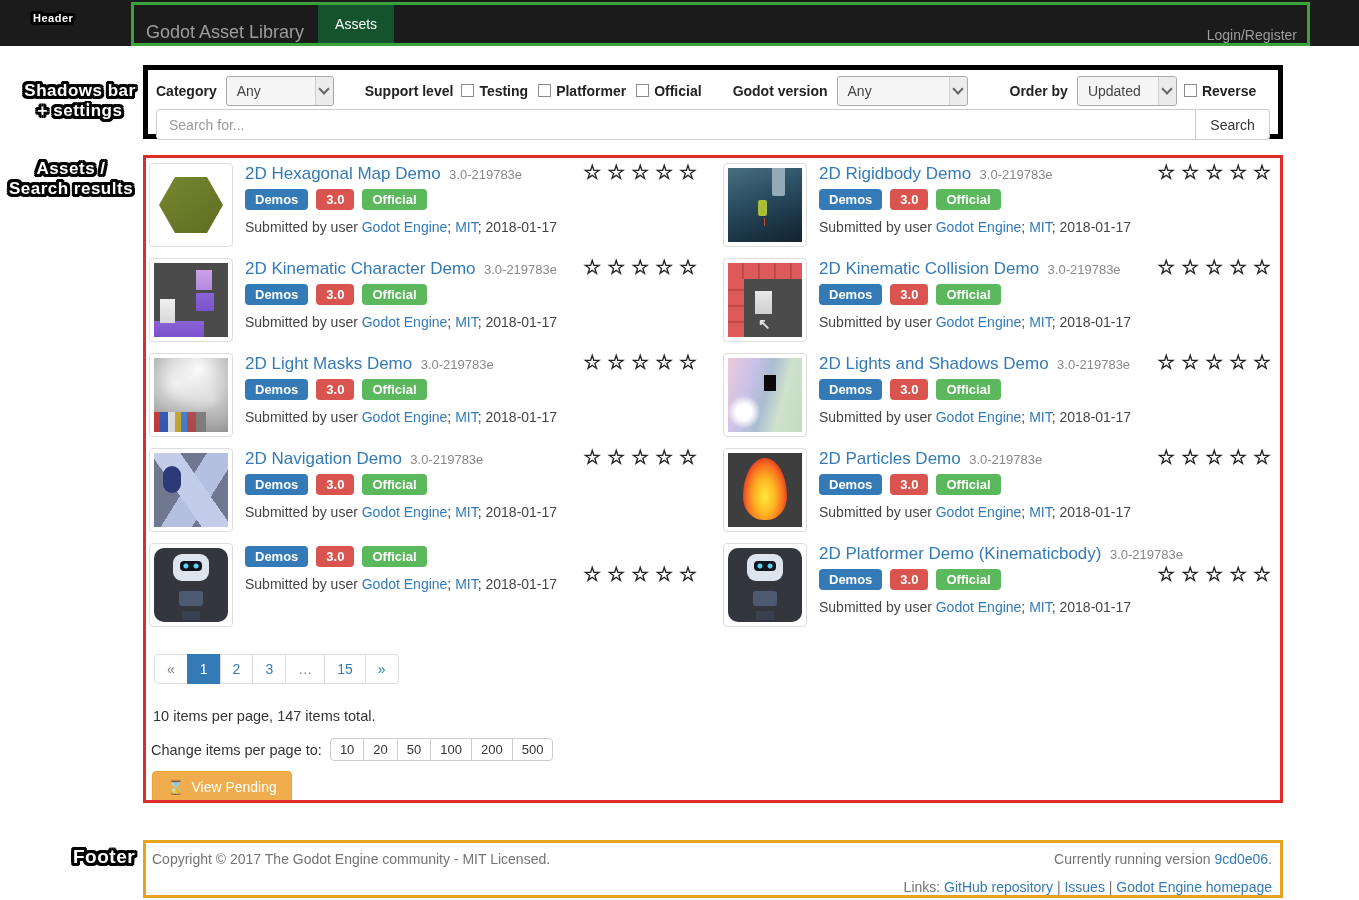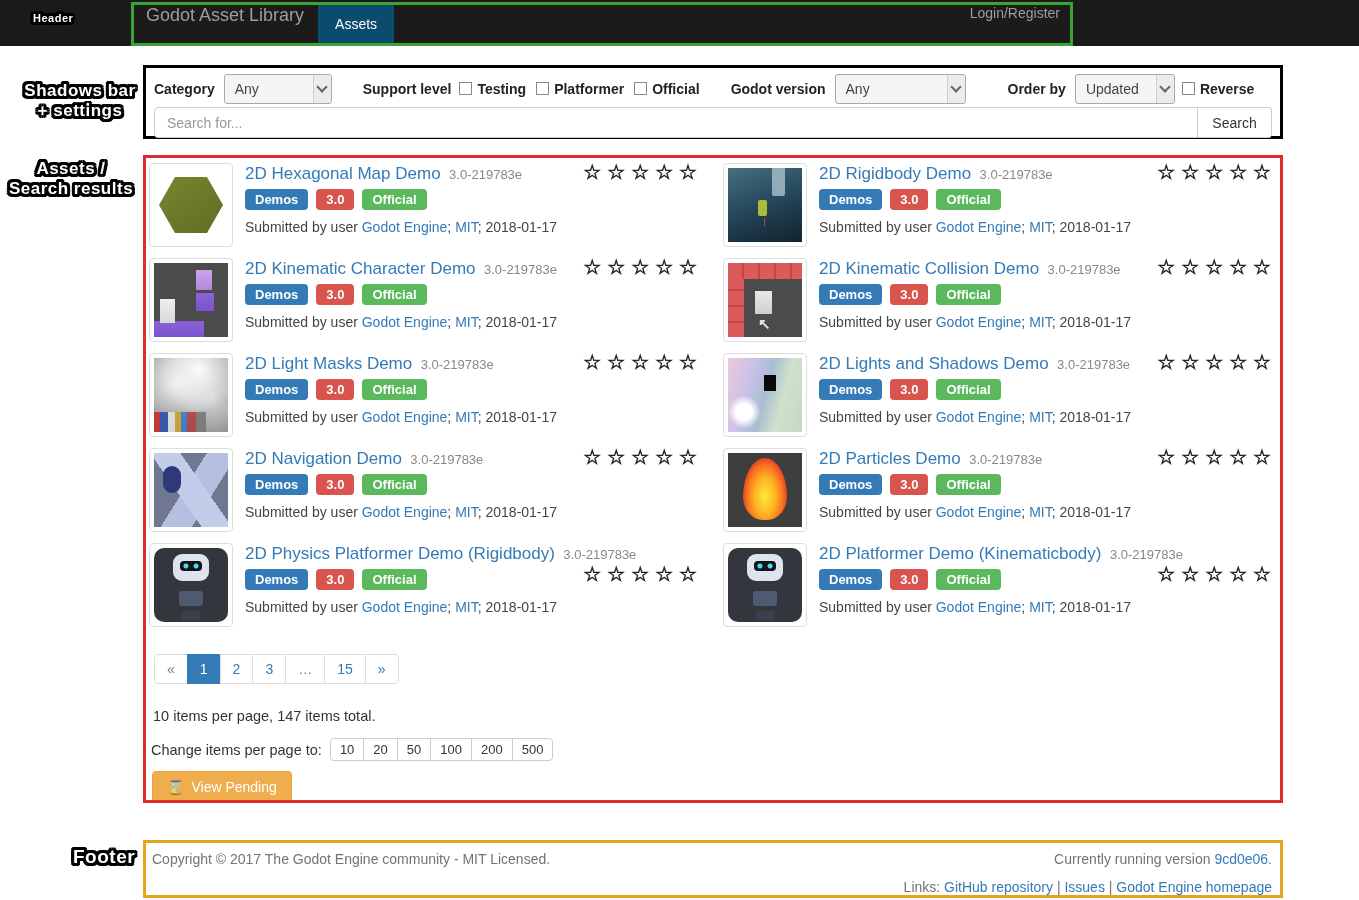--- a/index.html
+++ b/index.html
@@ -2,43 +2,43 @@
 <html><head>
 <meta charset="utf-8">
 <style>
   * { box-sizing: border-box; margin: 0; padding: 0; }
   html,body { width:1359px; height:900px; overflow:hidden; background:#fff;
     font-family:"Liberation Sans", sans-serif; }
   .page { position:relative; width:1359px; height:900px; }
 
   
   .topbar { position:absolute; left:0; top:0; width:1359px; height:46px; background:#1b1b1b; }
-  .header-annot-box { position:absolute; left:131px; top:2px; width:942px; height:44px;
-    border:3px solid #3aa33a; display:flex; align-items:flex-start; }
+  .header-annot-box { position:absolute; left:131px; top:2px; width:1179px; height:44px;
+    border:3px solid #3aa33a; display:flex; align-items:flex-end; }
   .brand { margin-left:12px; font-size:18px; color:#9d9d9d; cursor:pointer; }
   .nav-assets { margin-left:14px; height:38px; line-height:38px; padding:0 17px;
-    background:#0c4a6e; color:#fff; font-size:14px; cursor:pointer; }
+    background:#14532d; color:#fff; font-size:14px; cursor:pointer; }
   .login { margin-left:auto; margin-right:10px; color:#9d9d9d; font-size:14px; cursor:pointer; }
 
   
   .annot { position:absolute; color:#fff; font-weight:bold; letter-spacing:.5px; z-index:50;
     pointer-events:none;
     text-shadow:
       -3px 0 0 #000, 3px 0 0 #000, 0 -3px 0 #000, 0 3px 0 #000,
       -2px -2px 0 #000, 2px -2px 0 #000, -2px 2px 0 #000, 2px 2px 0 #000,
       -3px -2px 0 #000, 3px 2px 0 #000, -2px -3px 0 #000, 2px 3px 0 #000,
       3px -2px 0 #000, -3px 2px 0 #000, 2px -3px 0 #000, -2px 3px 0 #000; }
   .annot-header { left:33px; top:12px; font-size:11px; }
   .annot-search { left:18px; top:81px; width:124px; text-align:center; font-size:17px; line-height:20px; }
   .annot-assets { left:2px; top:159px; width:138px; text-align:center; font-size:17px; line-height:20px; }
   .annot-footer { left:73px; top:846px; font-size:19px; }
 
   
   .searchbox { position:absolute; left:143px; top:65px; width:1140px; height:74px;
-    border:3px solid #000000; background:#fff; padding:5px 8px 6px 8px; }
+    border:5px solid #000000; background:#fff; padding:5px 8px 6px 8px; }
   .filters-row { display:flex; align-items:center; height:31px; }
   .flabel { font-size:14px; font-weight:bold; color:#222; white-space:nowrap; }
   .select { position:relative; height:30px; border:1px solid #a9a9a9; border-radius:3px;
     background:#f5f5f5; font-size:14px; color:#444; display:flex; align-items:center;
     padding:0 26px 0 10px; cursor:pointer; }
   .select .chev { position:absolute; right:0; top:0; bottom:0; width:18px;
     display:flex; align-items:center; justify-content:center; background:#ececec;
     border-left:1px solid #cfcfcf; border-radius:0 3px 3px 0; }
   .select .chev::before { content:''; width:6px; height:6px; border-right:2px solid #666;
     border-bottom:2px solid #666; transform:rotate(45deg); margin-top:-3px; }
@@ -433,24 +433,20 @@
       </div>
     </div>
   </div>
 
   <div class="card">
     <div class="thumb">
       <div class="thumb-art t-robot"></div>
     </div>
     <div class="card-body">
       <span class="stars low">☆☆☆☆☆</span>
-      <div class="title-line">
-        <a class="title">2D Physics Platformer Demo (Rigidbody)</a>
-        <span class="version">3.0-219783e</span>
-      </div>
       <div class="badges">
         <span class="badge b0">Demos</span>
         <span class="badge b1">3.0</span>
         <span class="badge b2">Official</span>
       </div>
       <div class="submitted">
         <span class="sub-prefix">Submitted by user</span>
         <a class="author">Godot Engine</a><span class="sep">;</span>
         <a class="license">MIT</a><span class="sep">;</span>
         <span class="date">2018-01-17</span>

